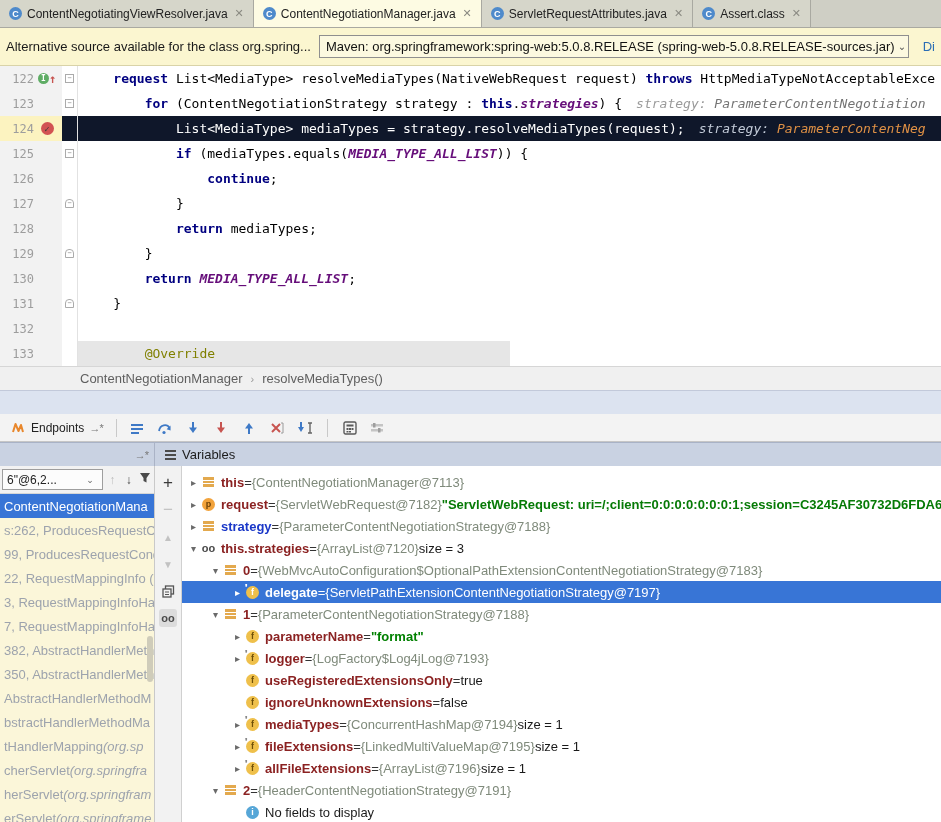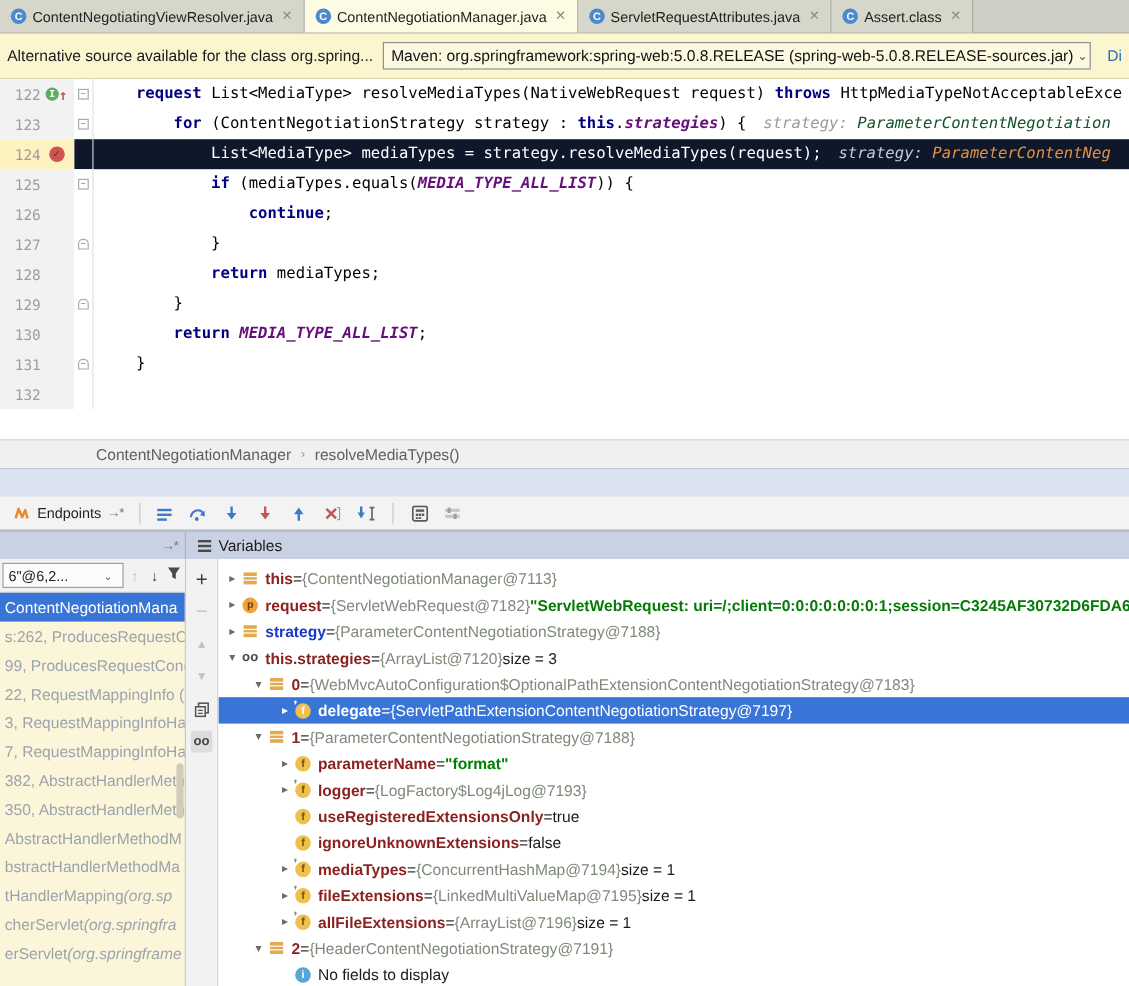--- a/index.html
+++ b/index.html
@@ -42,21 +42,21 @@
     display:flex; align-items:center; justify-content:center; color:#888;
     font-size:7px; line-height:1; }
   .code { flex:1; white-space:pre; overflow:hidden; position:relative; height:100%;
     display:flex; align-items:center; padding-left:4px; }
   .kw { color:#000080; font-weight:bold; }
   .pl { color:#000; }
   .fld { color:#660e7a; font-weight:bold;font-style:italic; }
   .const { color:#660e7a; font-weight:bold; font-style:italic; }
   .ann { color:#808000; position:relative; z-index:1; }
   .hint-l { color:#9a9a9a; font-style:italic; margin-left:14px; }
-  .hint-blue { color:#14532d; font-style:italic; }
+  .hint-blue { color:#737373; font-style:italic; }
   .hint-orange { color:#e09145; font-style:italic; }
   .eline.exec .gut { background:#fcf3c0; }
   .eline.exec .fold, .eline.exec .code { background:#0f172a; }
   .eline.exec .pl, .eline.exec .kw { color:#fff; font-weight:normal; }
   .eline.exec .hint-l { color:#c3cbd8; }
   .band { position:absolute; left:0; top:0; height:100%; width:432px; background:#e6e6e6; }
   .bp { width:13px; height:13px; border-radius:50%; background:#d25252;
     display:inline-flex; align-items:center; justify-content:center; color:#3a3a3a;
     font-size:9px; font-weight:bold; }
   .ovr-c { width:11px; height:11px; border-radius:50%; background:#5fad65; color:#fff;
@@ -272,20 +272,28 @@
         <div class="code"><span style="position: relative; z-index: 1;">    <span class="pl">}</span></span></div>
       </div>
       <div class="eline">
         <div class="gut">
           <span class="num">132</span>
           <span class="gic"></span>
         </div>
         <div class="fold"></div>
         <div class="code"><span style="position: relative; z-index: 1;"></span></div>
       </div>
+      <div class="eline">
+        <div class="gut">
+          <span class="num">133</span>
+          <span class="gic"></span>
+        </div>
+        <div class="fold"></div>
+        <div class="code"><div class="band"></div><span style="position: relative; z-index: 1;">        <span class="ann">@Override</span></span></div>
+      </div>
     </div>
 
   <div class="crumbs">
     <span>ContentNegotiationManager</span>
     <span class="sep">›</span>
     <span>resolveMediaTypes()</span>
   </div>
 
   <div class="titleband"></div>
 
@@ -431,20 +439,24 @@
           </div>
           <div class="frow">
             <span>tHandlerMapping </span>
             <i>(org.sp</i>
           </div>
           <div class="frow">
             <span>cherServlet </span>
             <i>(org.springfra</i>
           </div>
           <div class="frow">
+            <span>herServlet </span>
+            <i>(org.springfram</i>
+          </div>
+          <div class="frow">
             <span>erServlet </span>
             <i>(org.springframe</i>
           </div>
         </div>
       <div class="fthumb"></div>
     </div>
 
     <div class="watchbar" id="watchbar">
         <span class="wic">
           <span class="wic" style="font-size:17px;color:#3a3a3a">+</span>

